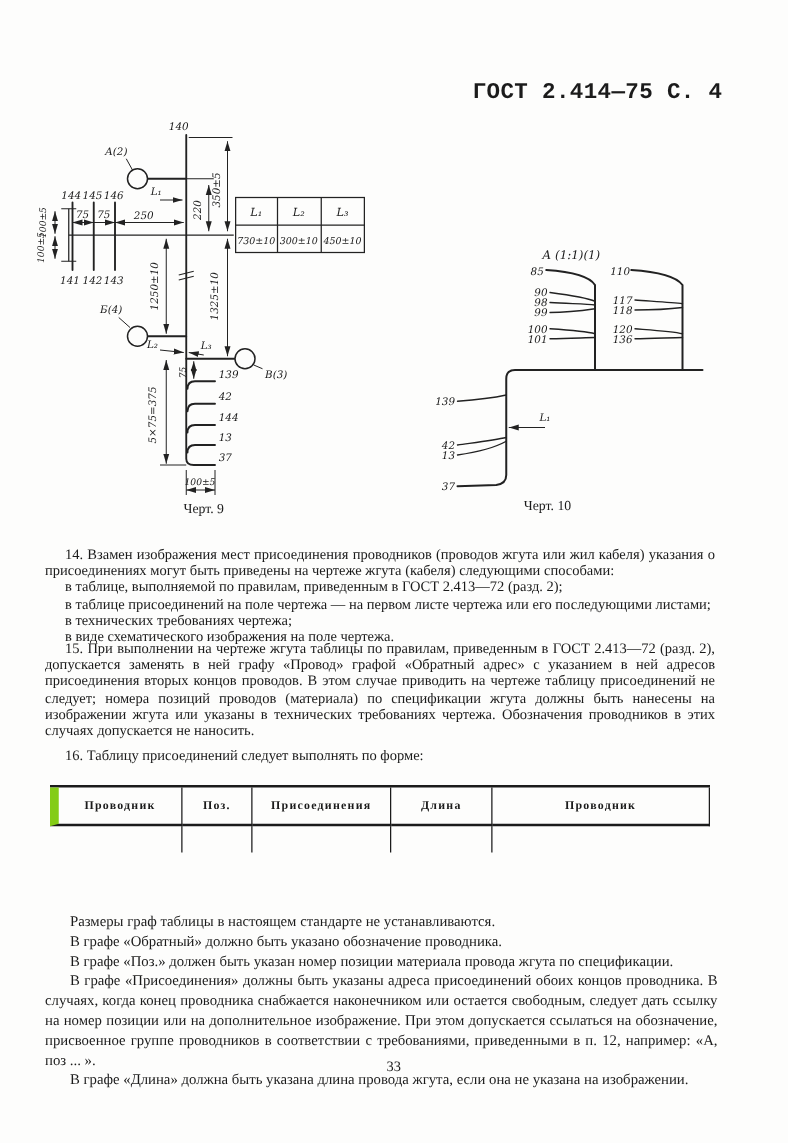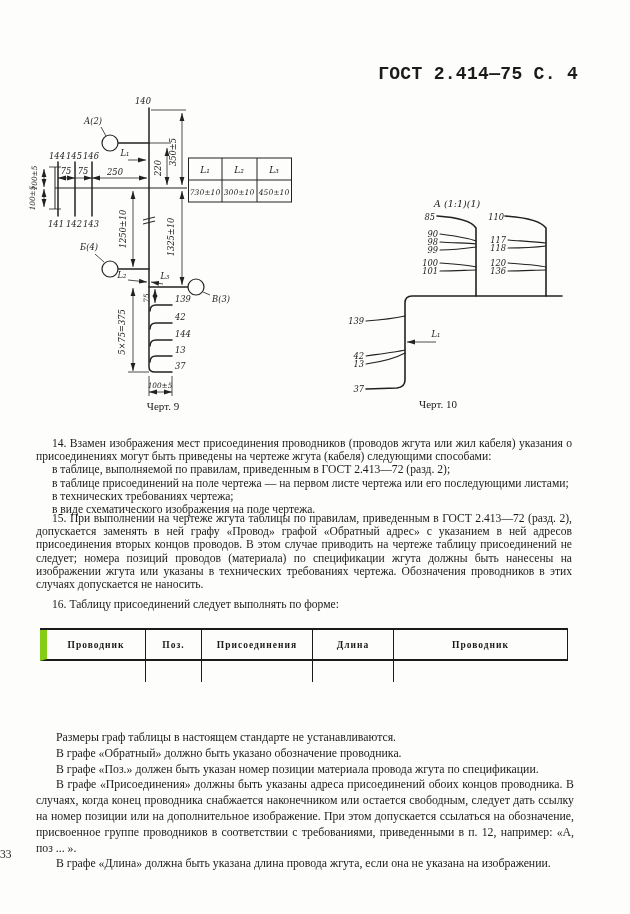--- a/index.html
+++ b/index.html
@@ -24,21 +24,21 @@
   .ftab .hc{
     height:29px;display:flex;align-items:center;justify-content:center;
     font-size:9.5px;font-weight:bold;letter-spacing:1px;
     border-right:1px solid #1b1b1b;border-bottom:2px solid #1b1b1b;
   }
   .ftab .hc:first-child{border-left:7px solid #84cc16;}
   .ftab .hc:last-child{border-right:none;}
   .ftab .ec{height:21px;border-right:1px solid #1b1b1b;}
   .ftab .ec:first-child{border-left:1px solid #1b1b1b;}
   .ftab .ec:last-child{border-right:none;}
-  .pageno{position:absolute;top:848px;left:0;right:0;font-size:11.5px;}
+  .pageno{position:absolute;top:848px;left:0;right:0;text-align:center;font-size:11.5px;}
 </style>
 </head>
 <body>
 
 <div class="hdr">ГОСТ 2.414—75 С. 4</div>
 
 <div class="figwrap" style="top:88px;left:25px;">
 <svg width="280" height="330" viewBox="0 0 280 330">
   <defs>
     <marker id="ar9" viewBox="0 0 8 6" refX="8" refY="3" markerWidth="8" markerHeight="6" orient="auto-start-reverse" markerUnits="userSpaceOnUse">

